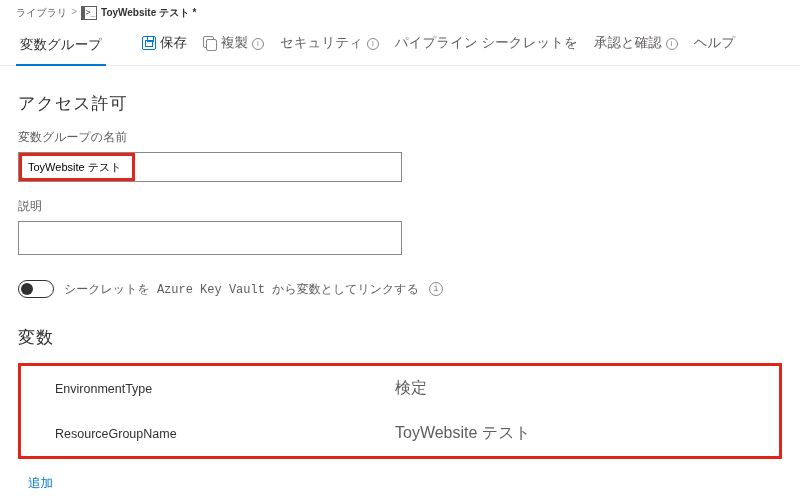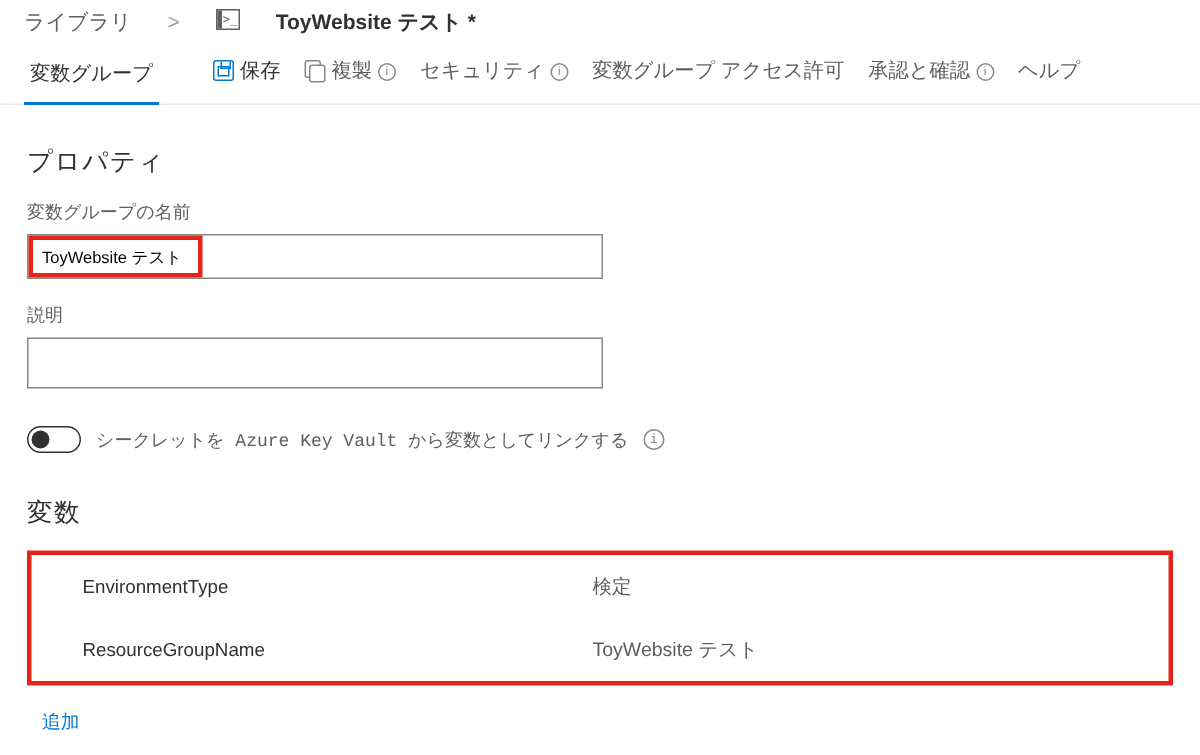--- a/index.html
+++ b/index.html
@@ -8,24 +8,24 @@
     font-size: 13px;
     color: #323130;
     background: #fff;
     width: 800px;
   }
 
   
   .breadcrumb {
     display: flex;
     align-items: flex-start;
-    gap: 24px;
+    gap: 4px;
     padding: 6px 16px 4px;
     color: #605e5c;
-    font-size: 14px;
+    font-size: 10px;
   }
   .breadcrumb .chev { color: #a19f9d; }
   .vg-icon {
     display: inline-flex; align-items: center; justify-content: center;
     width: 16px; height: 14px;
     border: 1px solid #605e5c;
     background: linear-gradient(#605e5c,#605e5c) left/3px 100% no-repeat;
     font-size: 8px; color:#605e5c; padding-left:3px;
   }
   .vg-icon::after { content:">_"; font-family: monospace; font-size:8px; line-height:8px; }
@@ -104,21 +104,21 @@
     font-size:12px; color:#605e5c;
     padding:6px 0 8px 34px;
     border-bottom:1px solid #edebe9;
   }
   .var-head .lock { text-align:right; padding-right:30px; color:#8a8886; }
   .rows-wrap { border:3px solid #e1251b; margin-top:4px; padding:0; }
   .var-row {
     padding:12px 0 12px 34px;
     font-size:12.5px;
   }
-  .var-row .val { font-size:13px; color:#605e5c; }
+  .var-row .val { font-size:16px; color:#605e5c; }
   .add-row {
     display:flex; align-items:center; gap:6px;
     color:#0078d4; font-size:12.5px; padding:16px 0 6px 10px; cursor:pointer;
   }
 
   .save-ic {
     width:14px; height:14px; border:1px solid #0078d4; border-radius:2px;
     position:relative;
   }
   .save-ic::before{
@@ -163,34 +163,34 @@
     <span class="clone-ic"></span>
     <span>複製</span>
     <span class="info-circ sm">i</span>
   </div>
 
   <div class="act faded">
     <span>セキュリティ</span>
     <span class="info-circ sm">i</span>
   </div>
 
-  <div class="act faded">変数グループ アクセス許可</div>
+  <div class="act faded">パイプライン シークレットを</div>
 
   <div class="act faded">
     <span>承認と確認</span>
     <span class="info-circ sm">i</span>
   </div>
 
   <div class="act faded">ヘルプ</div>
 </div>
 <div class="sep-bar"></div>
 
 <div class="main">
 
-  <div class="h-section">プロパティ</div>
+  <div class="h-section">アクセス許可</div>
 
   <div class="fld-label">変数グループの名前</div>
   <div class="input-wrap">
     <span class="hl-red">
       <input type="text" value="ToyWebsite テスト" style="">
     </span>
     <span class="rest"></span>
   </div>
 
   <div style="height:16px;"></div>

